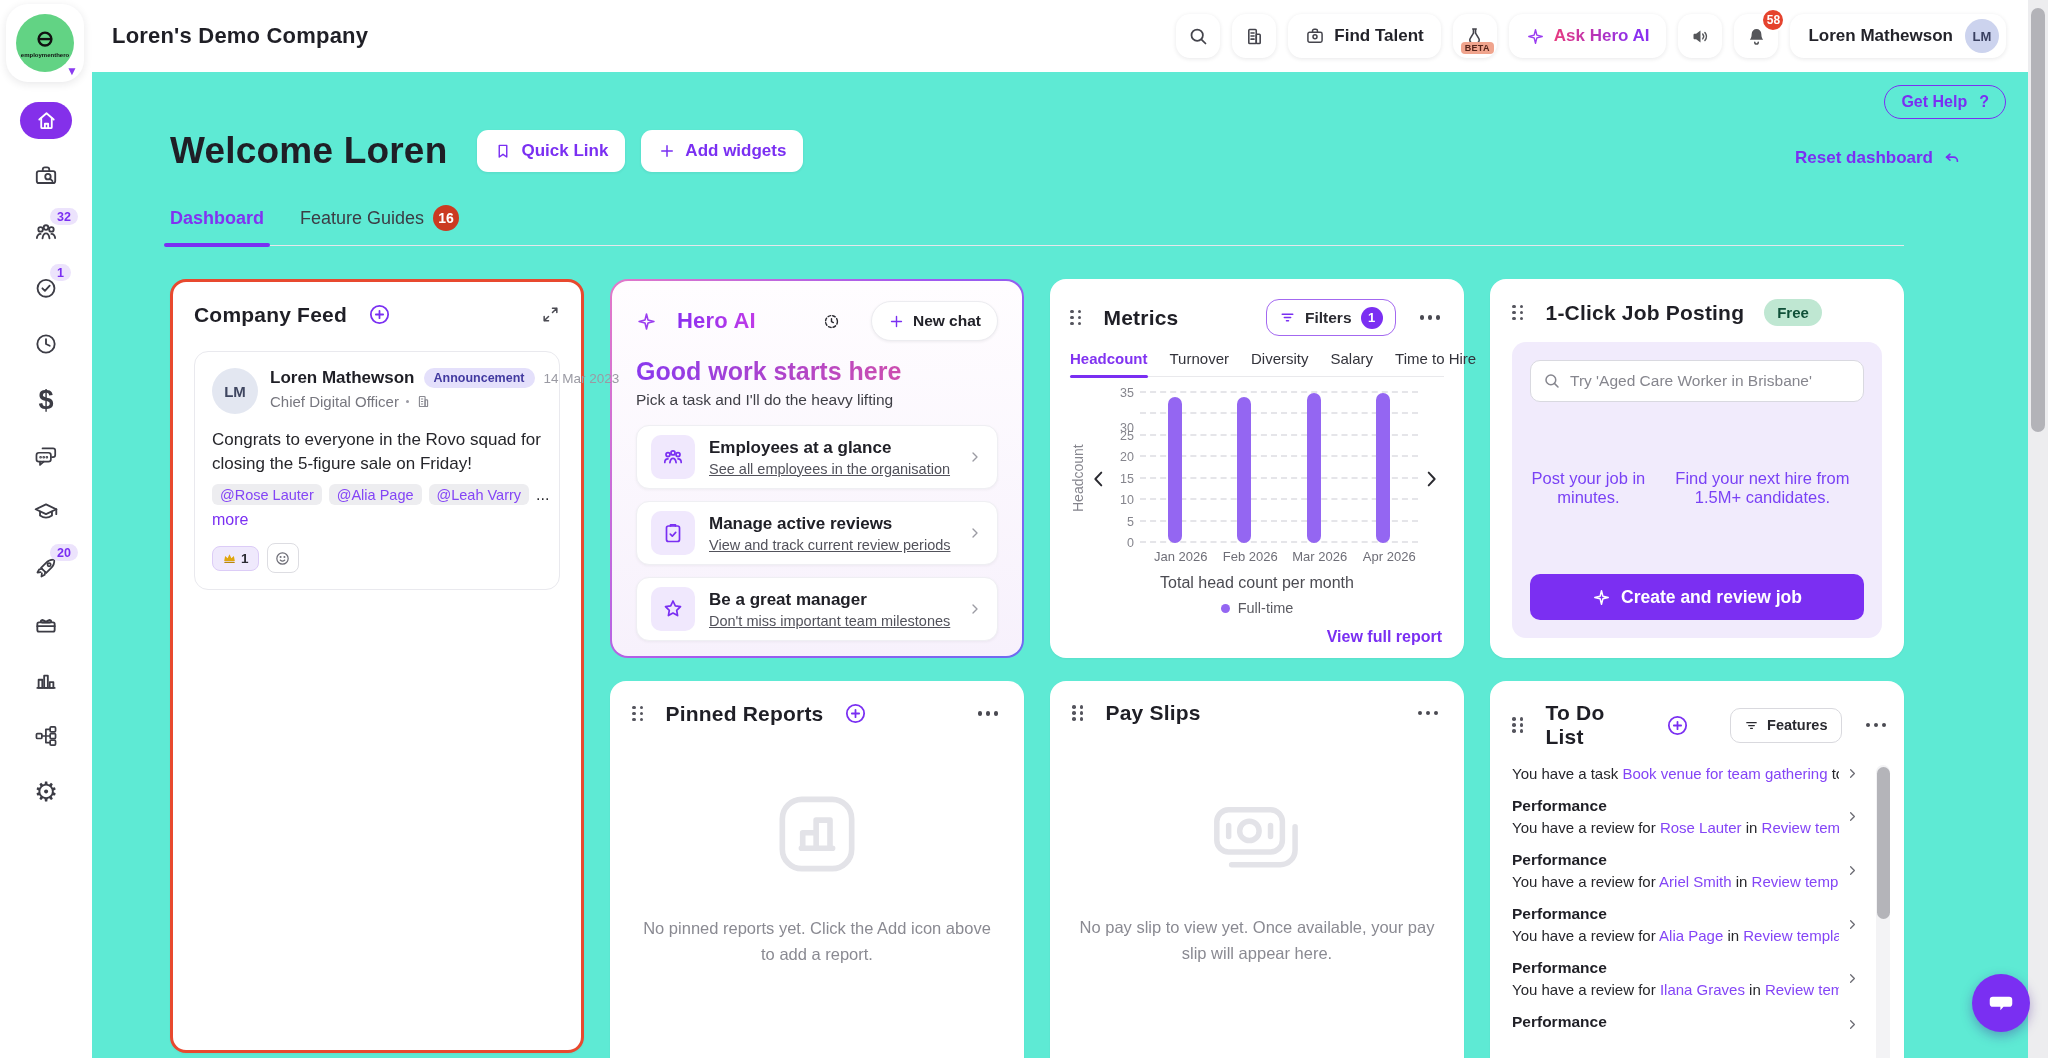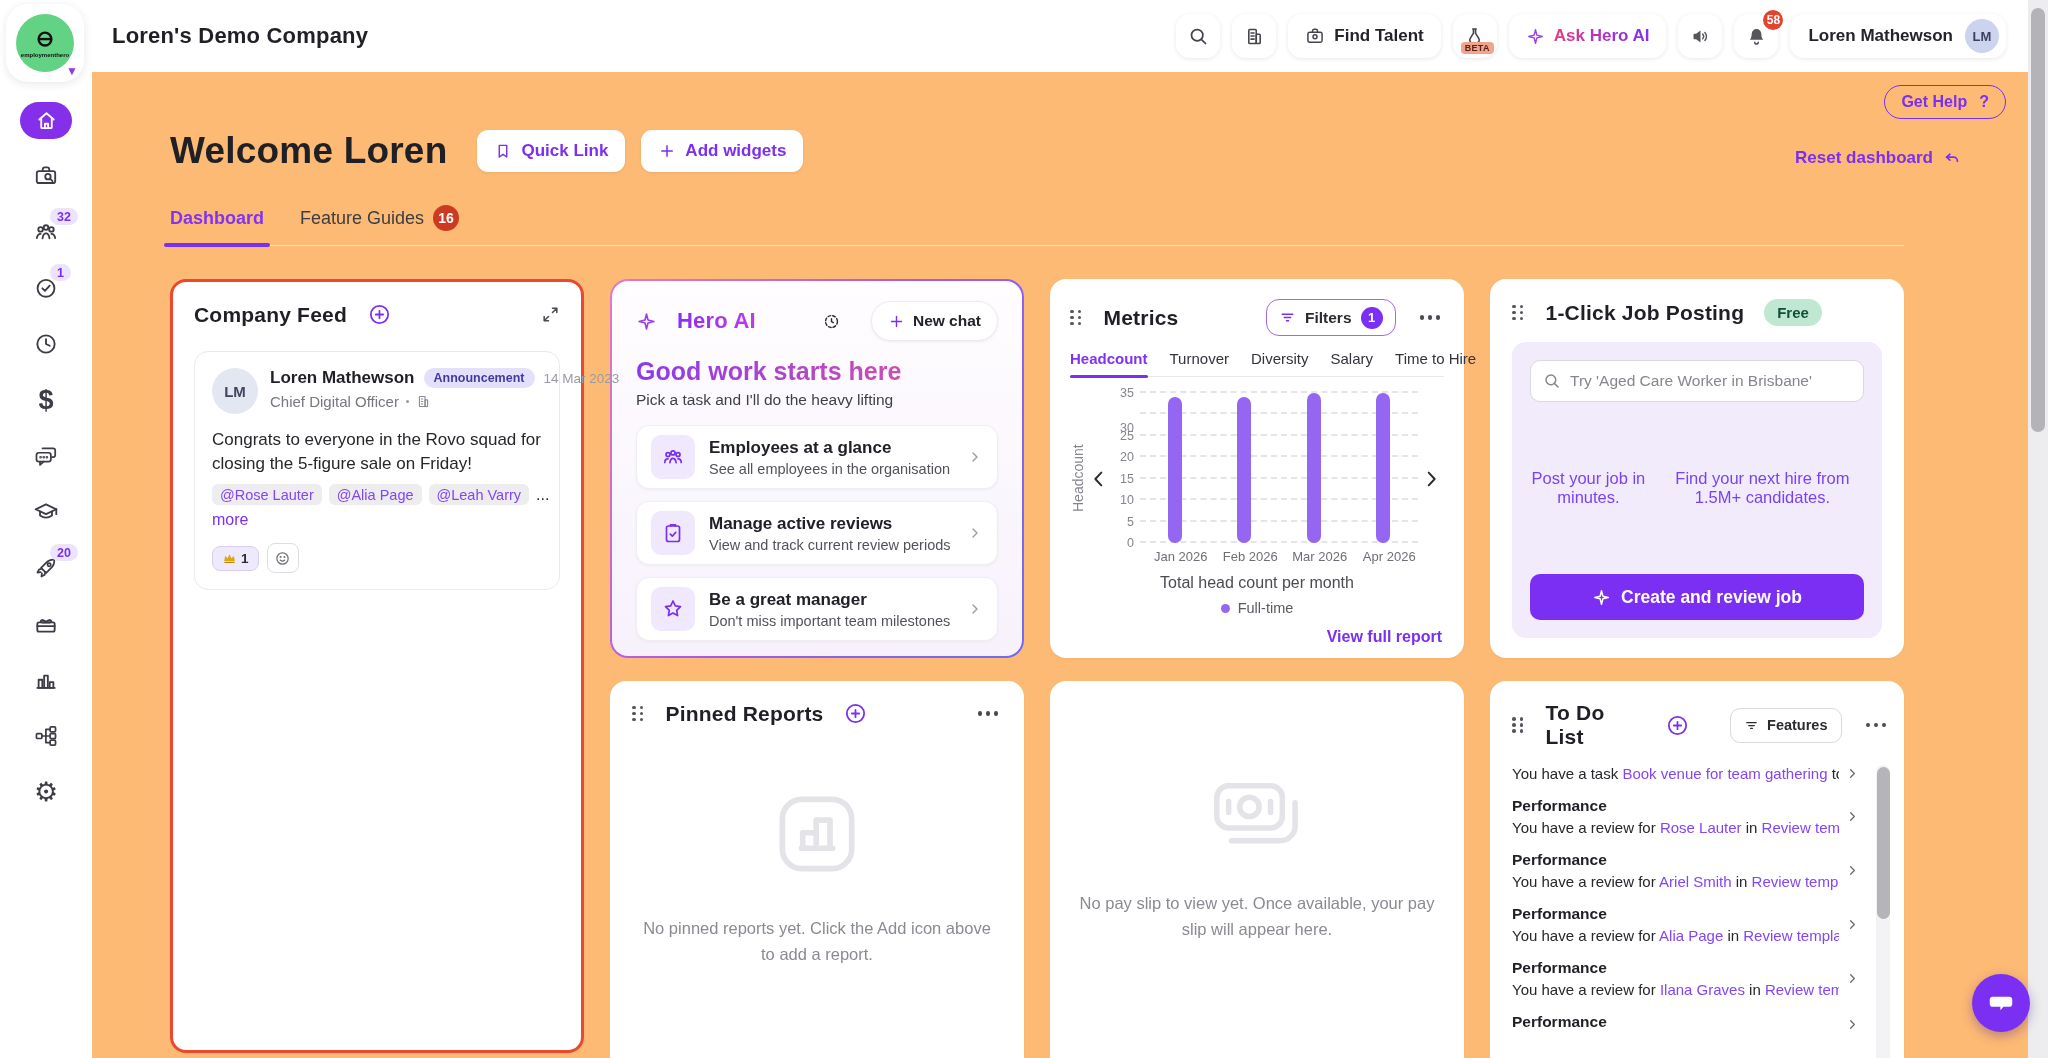--- a/index.html
+++ b/index.html
@@ -34,21 +34,21 @@
   .nav-home-pill { width:52px; height:37px; border-radius:19px; background:#8430ea; display:flex; align-items:center; justify-content:center; color:#fff; }
   .nav-badge { position:absolute; top:4px; left:50px; background:#ece3fc; color:#7a2ff2; font-size:12.5px; font-weight:700; border-radius:10px; padding:1.5px 7px; }
   .dollar-glyph { font-size:27px; font-weight:600; color:#3c3c45; line-height:1; }
   .gear-glyph { font-size:27px; color:#3c3c45; line-height:1; }
 
   
   .page-scrollbar { position:absolute; right:0; top:0; width:20px; height:1058px; background:#ededef; z-index:5; }
   .page-scroll-thumb { position:absolute; left:3px; top:8px; width:14px; height:424px; border-radius:8px; background:#b3b3b8; }
 
   
-  .main { position:absolute; left:92px; top:72px; width:1936px; height:986px; background:#fdba74; overflow:hidden; }
+  .main { position:absolute; left:92px; top:72px; width:1936px; height:986px; background:#5eead4; overflow:hidden; }
   .get-help { position:absolute; top:13px; right:22px; height:34px; border:1.5px solid #7a2ff2; border-radius:17px; background:transparent; color:#7a2ff2; font-size:16px; font-weight:700; display:flex; align-items:center; gap:12px; padding:0 16px; cursor:pointer; }
   .reset-dash { position:absolute; top:76px; right:66px; display:flex; align-items:center; gap:9px; color:#7a2ff2; font-size:17px; font-weight:700; cursor:pointer; }
   .content { position:absolute; left:78px; top:0; width:1734px; }
   .header-row { margin-top:55px; height:48px; display:flex; align-items:center; gap:16px; }
   .welcome { font-size:37px; font-weight:700; letter-spacing:.2px; margin-right:14px; }
   .hdr-btn { height:42px; background:#fff; border:none; border-radius:11px; box-shadow:0 1px 3px rgba(30,30,40,.08); color:#7a2ff2; font-size:17px; font-weight:700; display:flex; align-items:center; gap:9px; padding:0 17px; cursor:pointer; }
   .tabs-row { margin-top:30px; display:flex; gap:36px; border-bottom:1.5px solid #e7e7ea; }
   .tab { font-size:18px; padding-bottom:14px; color:#3c3c44; display:flex; align-items:center; gap:9px; cursor:pointer; position:relative; }
   .tab.active { color:#8133f1; font-weight:700; }
   .tab.active::after { content:""; position:absolute; left:-6px; right:-6px; bottom:-1.5px; height:3.5px; background:#7a2ff2; border-radius:2px; }
@@ -89,21 +89,21 @@
   .hero-wrap { border-radius:18px; padding:2px; background:linear-gradient(120deg,#e279c8 0%,#a259ef 50%,#6d6cf0 100%); grid-column:2; grid-row:1; }
   .hero-card { border-radius:16px; height:100%; background:linear-gradient(180deg,#fffdff 0%,#f7f1fc 100%); padding:20px 24px; }
   .hero-title { font-size:22px; font-weight:700; background:linear-gradient(90deg,#8a2ff0,#c03be8); -webkit-background-clip:text; background-clip:text; -webkit-text-fill-color:transparent; color:transparent; }
   .newchat-btn { height:40px; background:#fff; border:1.5px solid #ececf0; border-radius:20px; box-shadow:0 1px 3px rgba(30,30,40,.07); display:flex; align-items:center; gap:8px; padding:0 16px; font-size:15.5px; font-weight:700; color:#23232a; cursor:pointer; }
   .hero-headline { margin-top:16px; font-size:25px; font-weight:700; background:linear-gradient(90deg,#8a39ee 0%,#e0549c 95%); -webkit-background-clip:text; background-clip:text; -webkit-text-fill-color:transparent; color:transparent; }
   .hero-sub { margin-top:5px; font-size:15.5px; color:#3f3f46; }
   .task-list { margin-top:16px; display:flex; flex-direction:column; gap:12px; }
   .task { background:#fff; border:1px solid #efeff3; border-radius:13px; box-shadow:0 1px 3px rgba(30,30,40,.05); display:flex; align-items:center; gap:14px; padding:10px 14px; height:64px; cursor:pointer; }
   .task-icon { width:44px; height:44px; border-radius:10px; background:#f0e8fd; color:#7a2ff2; display:flex; align-items:center; justify-content:center; flex:none; }
   .task-title { font-size:17px; font-weight:700; color:#202027; }
-  .task-desc { font-size:14.5px; color:#52525b; margin-top:3px; }
+  .task-desc { font-size:14.5px; color:#52525b; margin-top:3px;text-decoration:underline; }
   .task-chev { margin-left:auto; color:#9b9ba3; }
 
   
   .metrics { grid-column:3; grid-row:1; padding:20px 20px 14px; }
   .filters-btn { height:37px; border:1.5px solid #a368f0; border-radius:13px; background:#fff; display:flex; align-items:center; gap:9px; padding:0 12px; font-size:15.5px; font-weight:600; color:#2a2a30; cursor:pointer; }
   .filters-badge { width:22px; height:22px; border-radius:50%; background:#7b2ff2; color:#fff; font-size:13px; font-weight:700; display:flex; align-items:center; justify-content:center; }
   .mtabs { margin-top:14px; display:flex; gap:22px; border-bottom:1.5px solid #e9e9ec; }
   .mtab { font-size:15px; color:#33333b; padding-bottom:9px; cursor:pointer; position:relative; white-space:nowrap; }
   .mtab.active { color:#8133f1; font-weight:700; }
   .mtab.active::after { content:""; position:absolute; left:0; right:0; bottom:-1.5px; height:3px; background:#7a2ff2; border-radius:2px; }
@@ -736,20 +736,37 @@
               </svg>
             </span>
           <div class="empty-text">
             <div>No pinned reports yet. Click the Add icon above</div>
             <div>to add a report.</div>
           </div>
         </div>
       </section>
 
       <section class="card empty-card row2" style="grid-column:3;grid-row:2;">
+        <div class="card-head">
+          <span class="draghandle">
+              <i></i>
+              <i></i>
+              <i></i>
+              <i></i>
+              <i></i>
+              <i></i>
+            </span>
+          <span class="card-title">Pay Slips</span>
+          <span class="spacer"></span>
+          <span class="kebab">
+              <i></i>
+              <i></i>
+              <i></i>
+            </span>
+        </div>
         <div class="empty-body">
           <span class="empty-icon">
               <svg width="110" height="104" viewBox="0 0 26 24" fill="none" stroke="#e3e3e8" stroke-width="1.3" stroke-linecap="round" stroke-linejoin="round">
                 <rect x="3.5" y="6.5" width="15.5" height="10" rx="2.8"></rect>
                 <path d="M7 19.5h11.5a3.5 3.5 0 0 0 3.5-3.5v-5.5"></path>
                 <circle cx="11.2" cy="11.5" r="2.3"></circle>
                 <path d="M6.3 10.2v2.6M16.2 10.2v2.6"></path>
               </svg>
             </span>
           <div class="empty-text">

